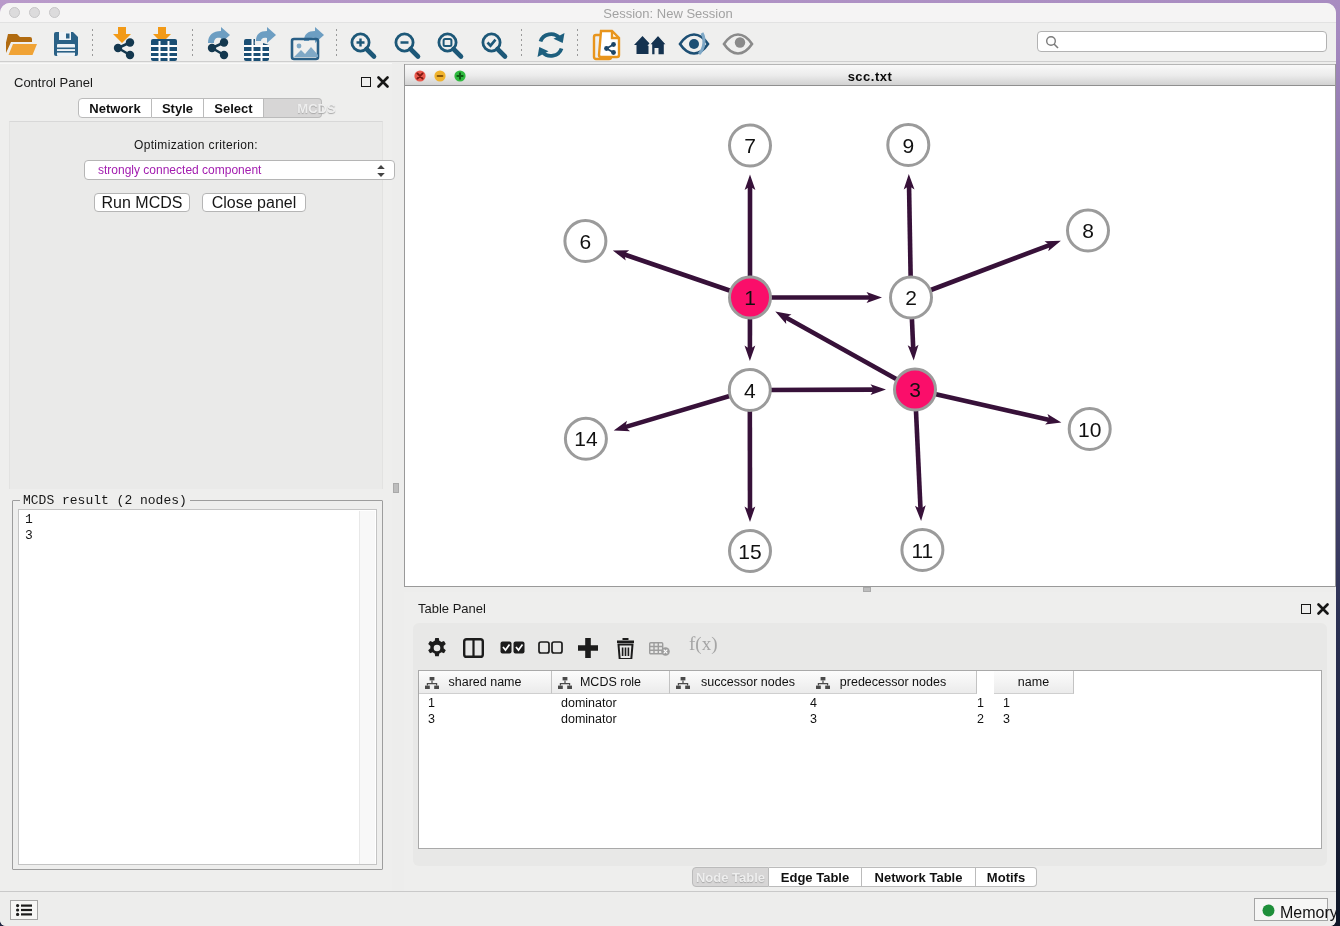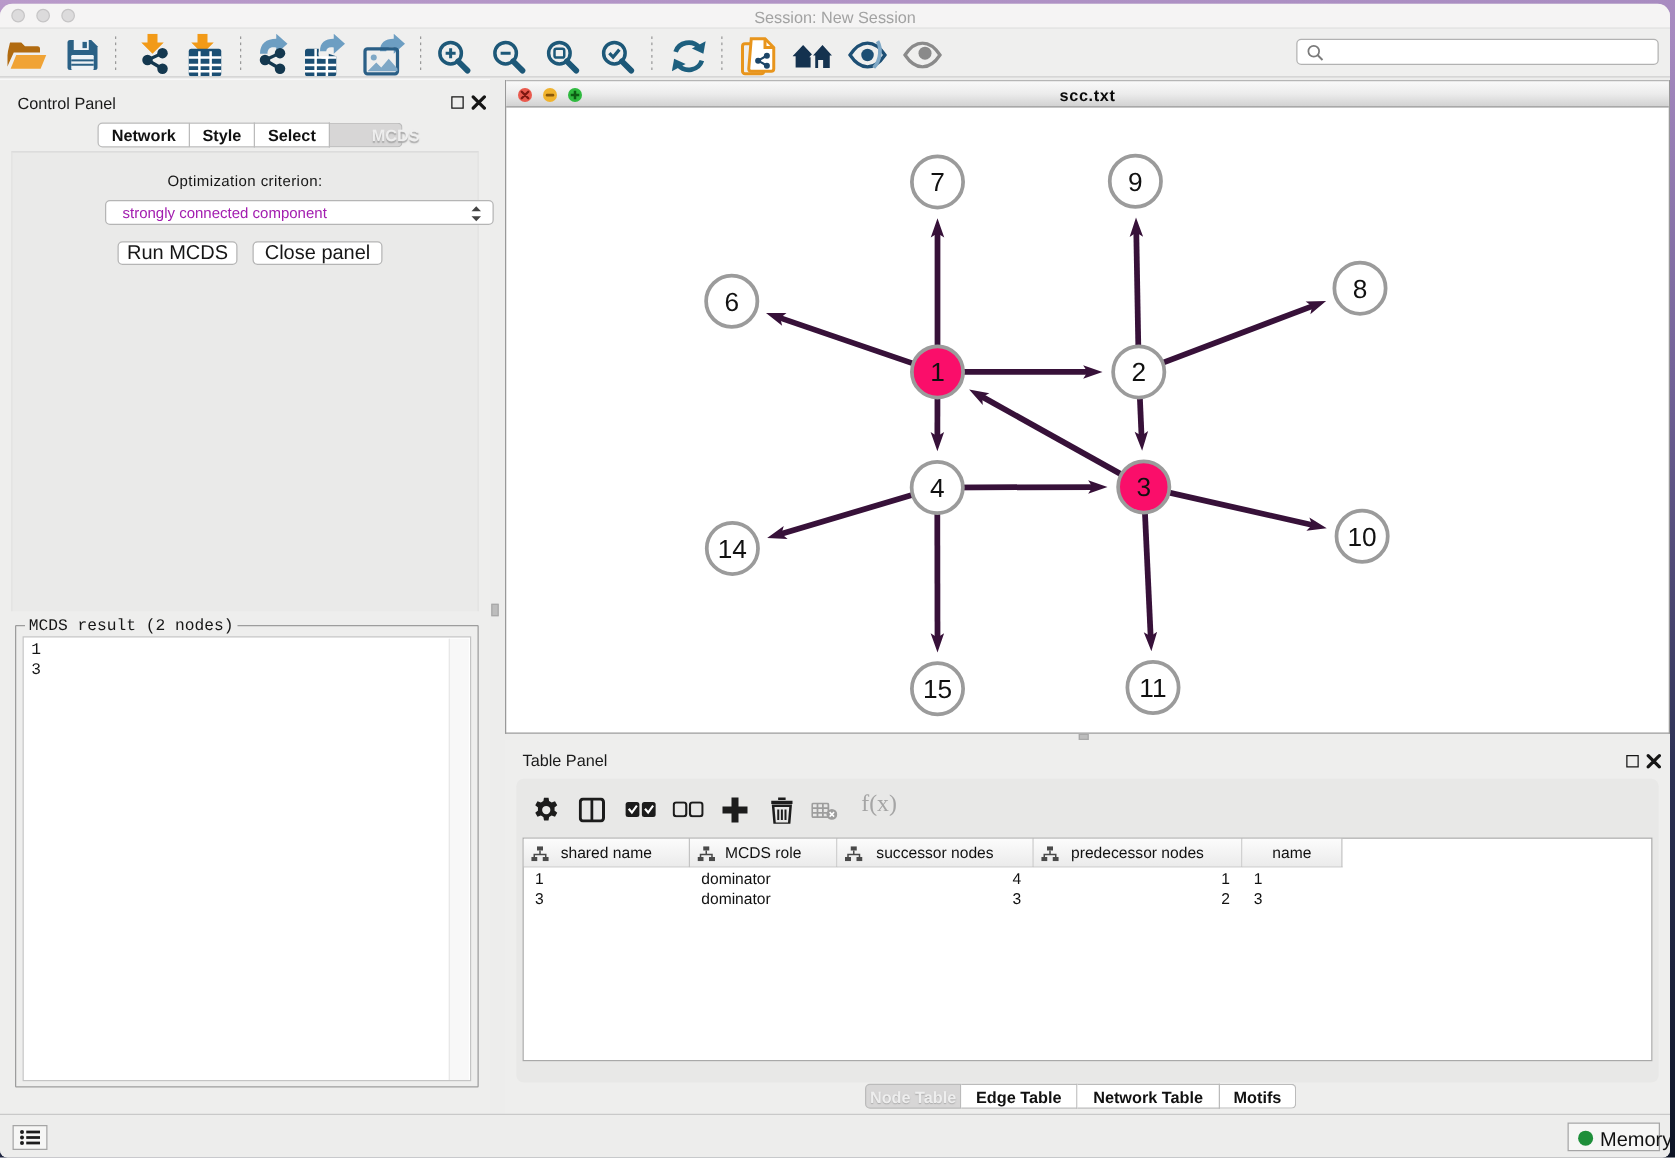--- a/index.html
+++ b/index.html
@@ -388,21 +388,21 @@
         <svg width="14" height="12" viewBox="0 0 14 12" style="left:6px">
             <g fill="#4a4a4a">
               <rect x="4.6" y="0" width="4.8" height="3.4"></rect>
               <rect x="0" y="8.6" width="4.8" height="3.4"></rect>
               <rect x="9.2" y="8.6" width="4.8" height="3.4"></rect>
               <path d="M7 3.4 v2.6 M2.4 8.6 v-2 h9.2 v2" stroke="#4a4a4a" stroke-width="1.2" fill="none"></path>
             </g>
           </svg>
         <div class="lbl">successor nodes</div>
       </div>
-      <div class="th" style="left:408px; width:167px;">
+      <div class="th" style="left:391px; width:167px;">
         <svg width="14" height="12" viewBox="0 0 14 12" style="left:6px">
             <g fill="#4a4a4a">
               <rect x="4.6" y="0" width="4.8" height="3.4"></rect>
               <rect x="0" y="8.6" width="4.8" height="3.4"></rect>
               <rect x="9.2" y="8.6" width="4.8" height="3.4"></rect>
               <path d="M7 3.4 v2.6 M2.4 8.6 v-2 h9.2 v2" stroke="#4a4a4a" stroke-width="1.2" fill="none"></path>
             </g>
           </svg>
         <div class="lbl">predecessor nodes</div>
       </div>

